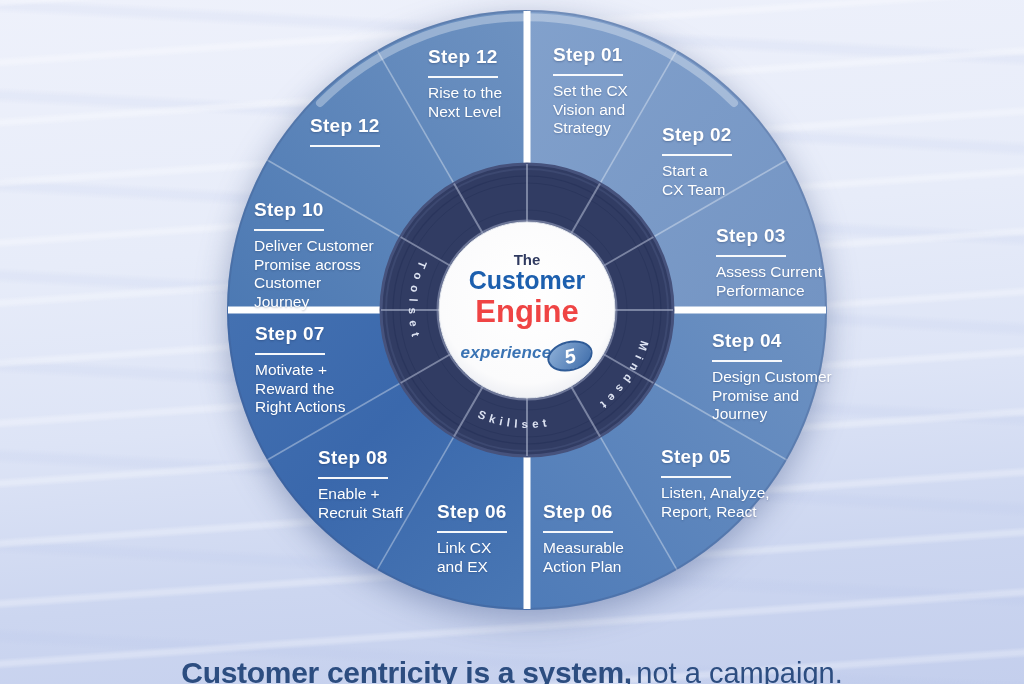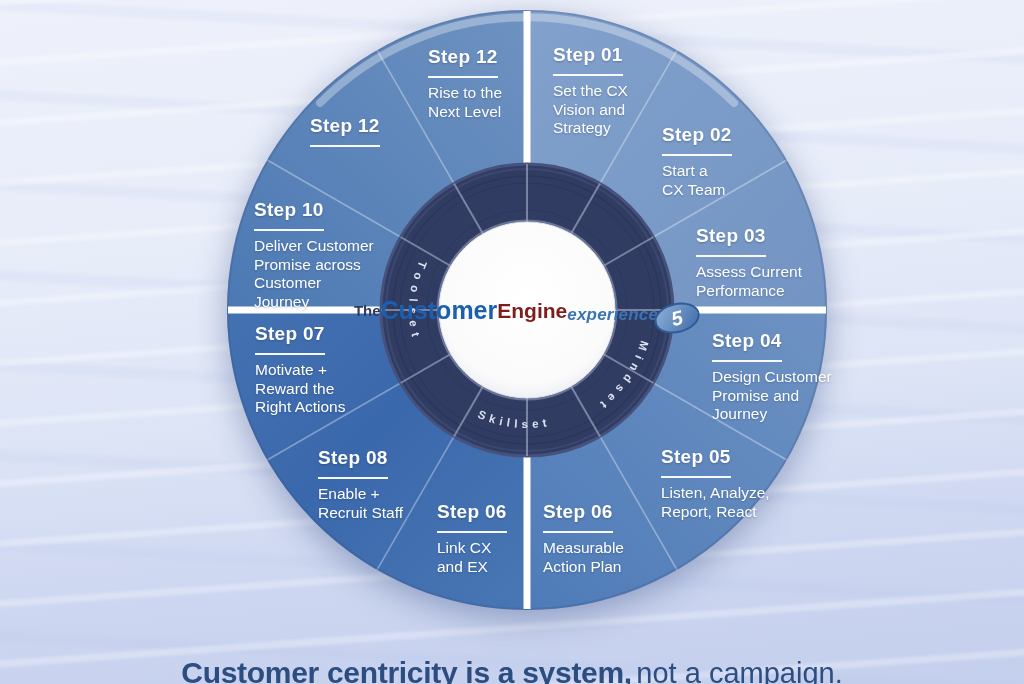--- a/index.html
+++ b/index.html
@@ -13,24 +13,24 @@
     background:
       repeating-linear-gradient(-4deg, rgba(255,255,255,0) 0 26px, rgba(255,255,255,.55) 30px 33px, rgba(255,255,255,0) 37px 60px),
       repeating-linear-gradient(3deg, rgba(178,192,230,0) 0 40px, rgba(178,192,230,.28) 46px 50px, rgba(178,192,230,0) 56px 90px);
     opacity:.5;
   }
   .wheel-svg{position:absolute;left:223px;top:6px;width:608px;height:608px;
     filter:drop-shadow(0 9px 16px rgba(70,90,140,.45));}
   .ring-word{fill:#dde3f2;font-family:"Liberation Sans",sans-serif;font-weight:bold;font-size:11.5px;}
   
   .hub{position:absolute;left:439px;top:222px;width:176px;height:176px;border-radius:50%;
-    display:flex;flex-direction:row;align-items:center;justify-content:center;text-align:center;}
+    display:flex;flex-direction:column;align-items:center;justify-content:center;text-align:center;}
   .hub-the{font-size:15px;font-weight:bold;color:#2f3a60;line-height:1;}
   .hub-title{font-size:25px;font-weight:bold;color:#1c5fae;line-height:1.06;}
-  .hub-engine{font-size:21px;font-weight:bold;color:#7f1d1d;line-height:1.1;margin-top:1px;}
+  .hub-engine{font-size:31px;font-weight:bold;color:#ef4444;line-height:1.1;margin-top:1px;}
   .logo-row{display:flex;align-items:center;margin-top:9px;}
   .logo-word{font-size:17px;font-style:italic;font-weight:600;color:#3b74b4;letter-spacing:.2px;}
   .logo-oval{width:42px;height:26px;margin-left:-4px;border-radius:50%;
     background:linear-gradient(135deg,#8fb1d9,#3e6ca9);border:2px solid #2f5b97;
     transform:rotate(-14deg);display:flex;align-items:center;justify-content:center;
     color:#ffffff;font-size:20px;font-weight:bold;font-style:italic;position:relative;top:3px;}
   
   .step{position:absolute;color:#ffffff;}
   .step-title{display:inline-block;font-size:19px;font-weight:bold;letter-spacing:.3px;
     padding-bottom:8px;border-bottom:2px solid rgba(255,255,255,.95);
@@ -154,21 +154,21 @@
   <div class="step-title">Step 01</div>
   <div class="step-desc">Set the CX
 Vision and
 Strategy</div>
 </div>
 <div class="step" style="left:662px;top:124px">
   <div class="step-title">Step 02</div>
   <div class="step-desc">Start a
 CX Team</div>
 </div>
-<div class="step" style="left:696px;top:225px">
+<div class="step" style="left:716px;top:225px">
   <div class="step-title">Step 03</div>
   <div class="step-desc">Assess Current
 Performance</div>
 </div>
 <div class="step" style="left:712px;top:330px">
   <div class="step-title">Step 04</div>
   <div class="step-desc">Design Customer
 Promise and
 Journey</div>
 </div>

